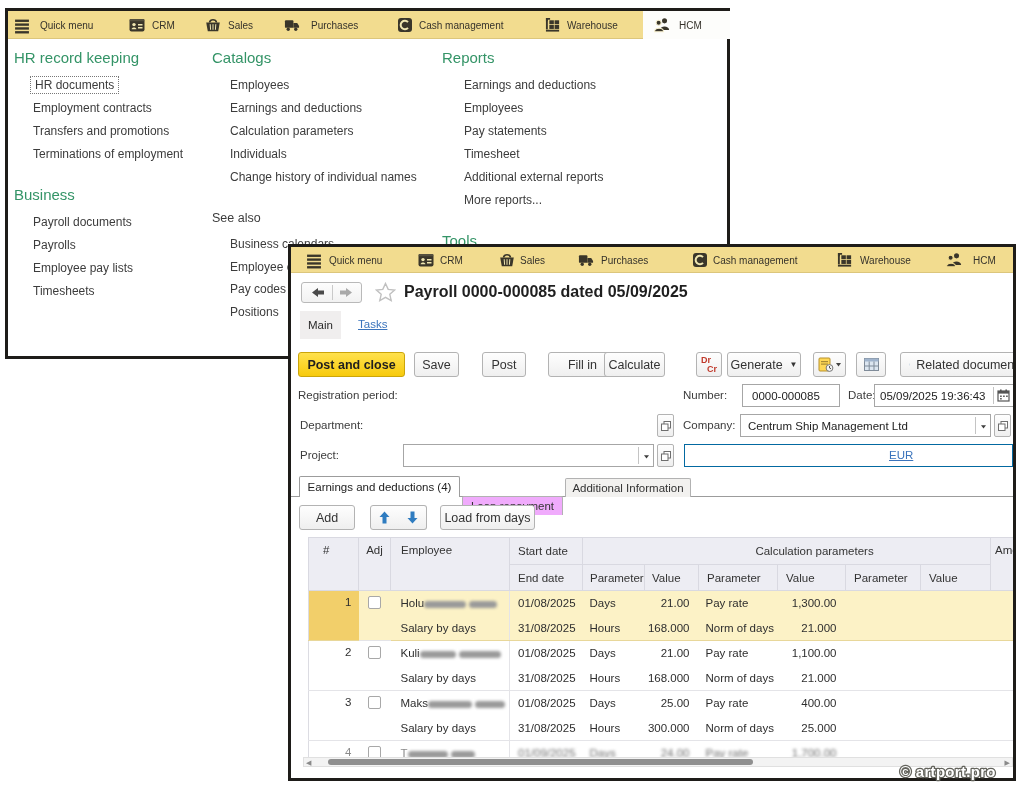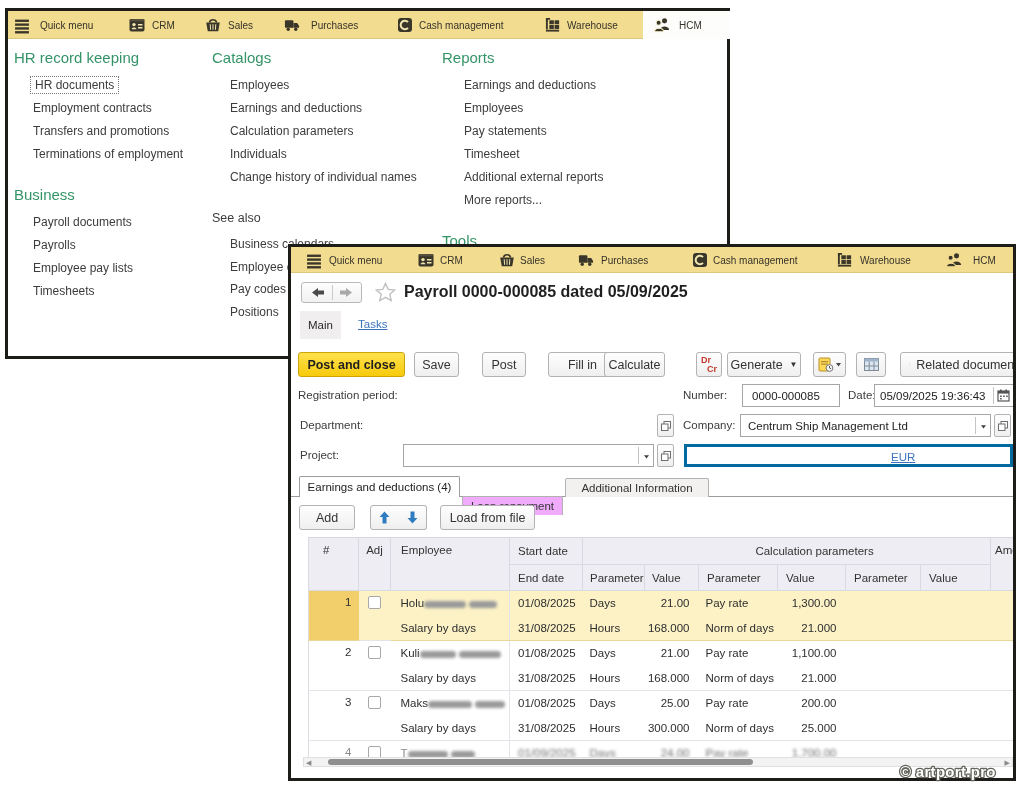--- a/index.html
+++ b/index.html
@@ -316,41 +316,41 @@
         <svg style="position:absolute; right:4px; top:10px;" width="5" height="4" viewBox="0 0 5 4">
             <path d="M0 0.2 L5 0.2 L2.5 3.6 Z" fill="#3d3d3d"></path>
           </svg>
       </div>
       <div class="btn" style="left:366px; top:197px; width:17px; height:23px; border-radius:2px;">
           <svg width="10" height="10" viewBox="0 0 10 10">
             <rect x="3" y="0.5" width="6.5" height="6.5" fill="#fff" stroke="#6e6e6e"></rect>
             <rect x="0.5" y="3" width="6.5" height="6.5" fill="#fff" stroke="#6e6e6e"></rect>
           </svg>
         </div>
-      <div style="position:absolute; left:393px; top:197px; width:329px; height:23px; border:3px solid #0369a1;">
+      <div style="position:absolute; left:393px; top:197px; width:329px; height:23px; border:1px solid #0369a1;">
         <span style="position:absolute; left:204px; top:4px; color:#3b74bc; text-decoration:underline;">EUR</span>
       </div>
 
       <div style="position:absolute; left:0px; top:249px; width:722px; height:1px; background:#9c9c9c;"></div>
       <div style="position:absolute; left:171px; top:249px; width:101px; height:19px; background:#f0abfc; border:1px solid #b2b2b2; border-bottom:none; border-radius:2px 2px 0 0; font-size:11.5px; color:#333; display:flex; align-items:center; justify-content:center;">Loan repayment</div>
-      <div style="position:absolute; left:274px; top:231px; width:144px; height:19px; background:#f2f1ef; border:1px solid #b2b2b2; border-bottom:none; border-radius:2px 2px 0 0; font-size:11.5px; color:#333; display:flex; align-items:center; justify-content:center;">Additional Information</div>
+      <div style="position:absolute; left:274px; top:231px; width:126px; height:19px; background:#f2f1ef; border:1px solid #b2b2b2; border-bottom:none; border-radius:2px 2px 0 0; font-size:11.5px; color:#333; display:flex; align-items:center; justify-content:center;">Additional Information</div>
       <div style="position:absolute; left:8px; top:229px; width:161px; height:21px; background:#fff; border:1px solid #9c9c9c; border-bottom:none; border-radius:2px 2px 0 0; font-size:11.5px; color:#222; display:flex; align-items:center; justify-content:center;text-align:right;">Earnings and deductions (4)</div>
 
       <div class="btn" style="left:8px; top:258px; width:56px;">Add</div>
       <div class="btn" style="left:79px; top:258px; width:29px; border-radius:3px 0 0 3px;">
           <svg width="11" height="13" viewBox="0 0 11 13">
             <path d="M5.5 0.5 L10.5 6 L7.5 6 L7.5 12.5 L3.5 12.5 L3.5 6 L0.5 6 Z" fill="#2f7cc0"></path>
           </svg>
         </div>
       <div class="btn" style="left:107px; top:258px; width:29px; border-left:none; border-radius:0 3px 3px 0;">
           <svg width="11" height="13" viewBox="0 0 11 13">
             <path d="M5.5 12.5 L10.5 7 L7.5 7 L7.5 0.5 L3.5 0.5 L3.5 7 L0.5 7 Z" fill="#2f7cc0"></path>
           </svg>
         </div>
-      <div class="btn" style="left:149px; top:258px; width:95px;">Load from file</div>
+      <div class="btn" style="left:149px; top:258px; width:95px;">Load from days</div>
 
       <div id="tblwrap" style="position:absolute; left:17px; top:290px; width:705px; height:220px; overflow:hidden;">
         <table style="border-collapse:collapse; table-layout:fixed; width:705px; font-size:11.5px; color:#2e2e2e; border-left:1px solid #dcdce2;">
           <colgroup>
               <col style="width:50px">
               <col style="width:32px">
               <col style="width:119px">
               <col style="width:73px">
               <col style="width:62px">
               <col style="width:54px">
@@ -433,21 +433,21 @@
           <tr style="height:25px;">
             <td rowspan="2" class="num">3</td>
             <td rowspan="2" class="adj">
                   <div class="cb"></div>
                 </td>
             <td class="emp">Maks<span class="blur1" style="width:44px;"></span> <span class="blur1" style="width:30px;"></span></td>
             <td class="dt">01/08/2025</td>
                 <td class="p">Days</td>
                 <td class="v">25.00</td>
                 <td class="p">Pay rate</td>
-                <td class="v">200.00</td>
+                <td class="v">400.00</td>
                 <td class="p"></td>
                 <td class="v"></td>
                 <td></td>
           </tr>
           <tr class="grpb" style="height:25px;">
             <td class="emp">Salary by days</td>
             <td class="dt">31/08/2025</td>
                 <td class="p">Hours</td>
                 <td class="v">300.000</td>
                 <td class="p">Norm of days</td>

